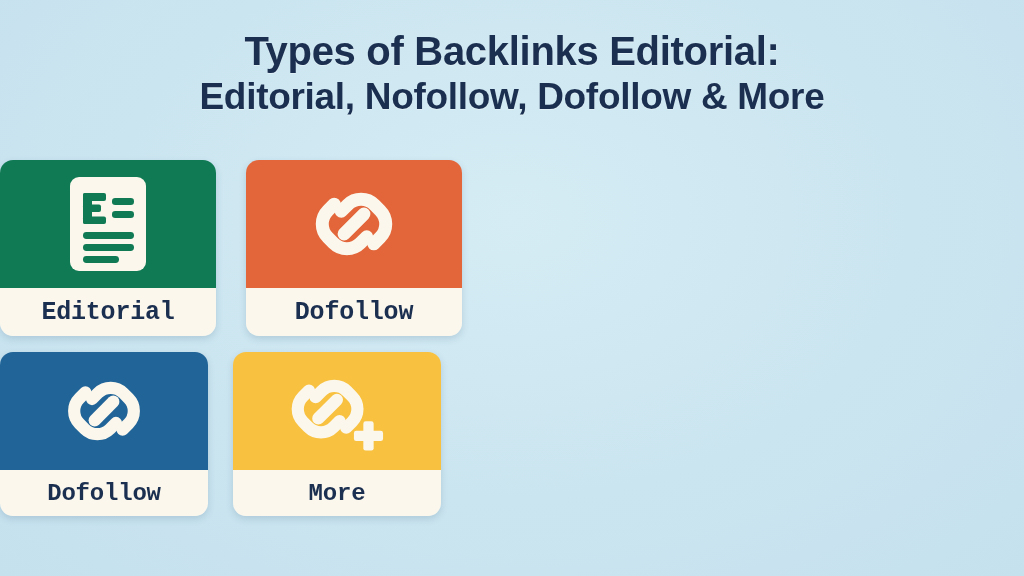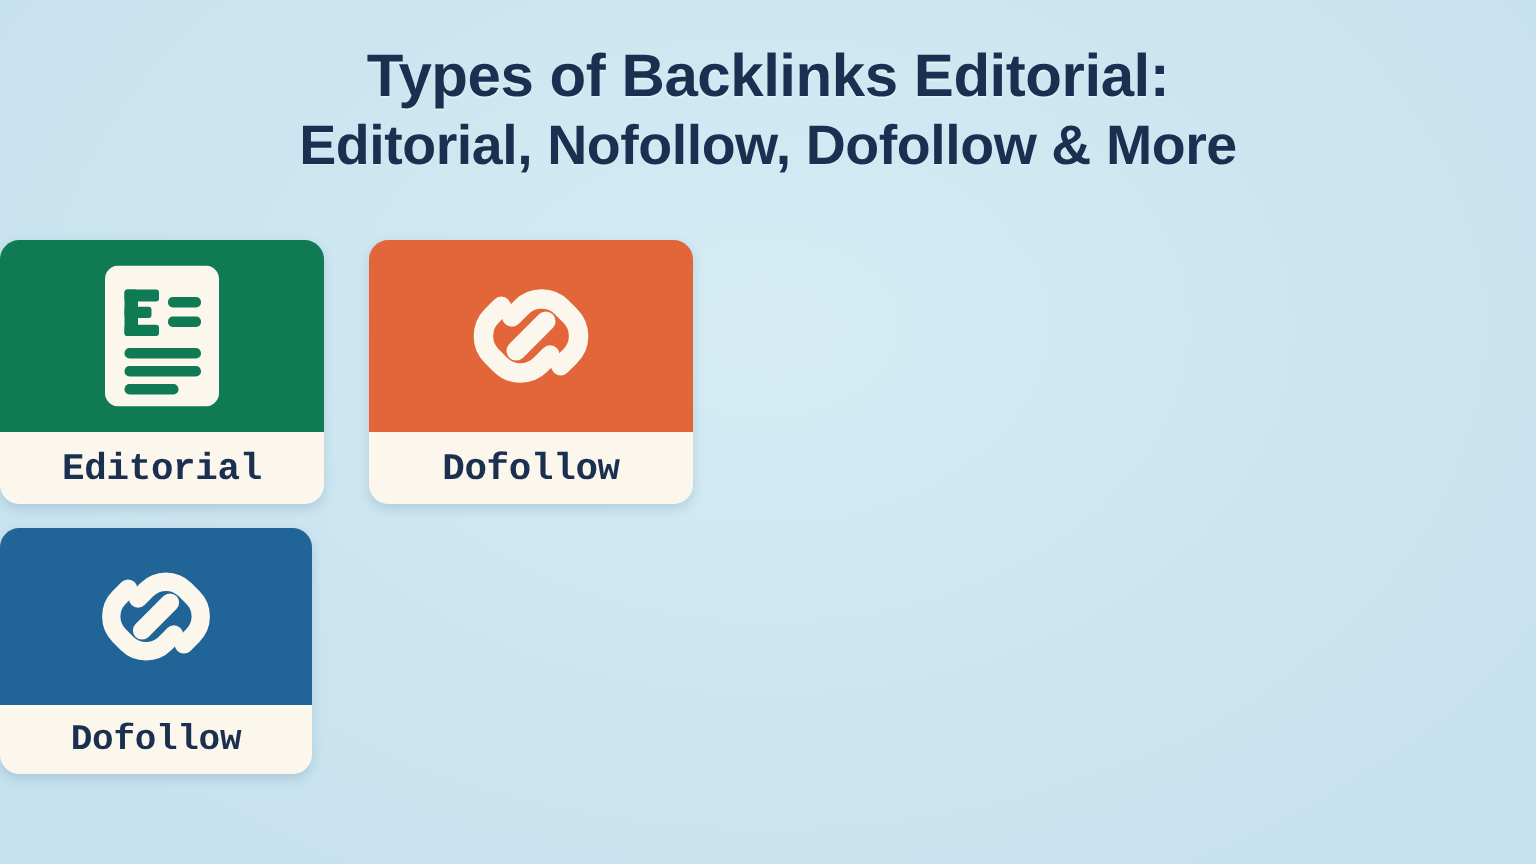--- a/index.html
+++ b/index.html
@@ -163,17 +163,35 @@
                 <path d="M50 22 h-9 a19 19 0 0 0 -19 19 v8 a19 19 0 0 0 19 19 h9"></path>
                 <path d="M50 78 h9 a19 19 0 0 0 19 -19 v-8 a19 19 0 0 0 -19 -19 h-9"></path>
                 <path d="M36 50 h28"></path>
               </g>
             </svg>
           </span>
         </div>
         <div class="card-label">Dofollow</div>
       </div>
 
+      <div class="card card-more">
+        <div class="card-art">
+          <span>
+            <svg class="icon-svg" width="106" height="94" viewBox="0 0 112 100" aria-hidden="true">
+              <g transform="rotate(-45 46 48)" fill="none" stroke="#fbf7ec" stroke-width="13" stroke-linecap="round">
+                <path d="M46 20 h-9 a19 19 0 0 0 -19 19 v8 a19 19 0 0 0 19 19 h9"></path>
+                <path d="M46 76 h9 a19 19 0 0 0 19 -19 v-8 a19 19 0 0 0 -19 -19 h-9"></path>
+                <path d="M32 48 h28"></path>
+              </g>
+              <g fill="#fbf7ec">
+                <rect x="84" y="61" width="11" height="31" rx="2.5"></rect>
+                <rect x="74" y="71" width="31" height="11" rx="2.5"></rect>
+              </g>
+            </svg>
+          </span>
+        </div>
+        <div class="card-label">More</div>
+      </div>
 
     </div>
 
   </div>
 </div>
 
 </body></html>

